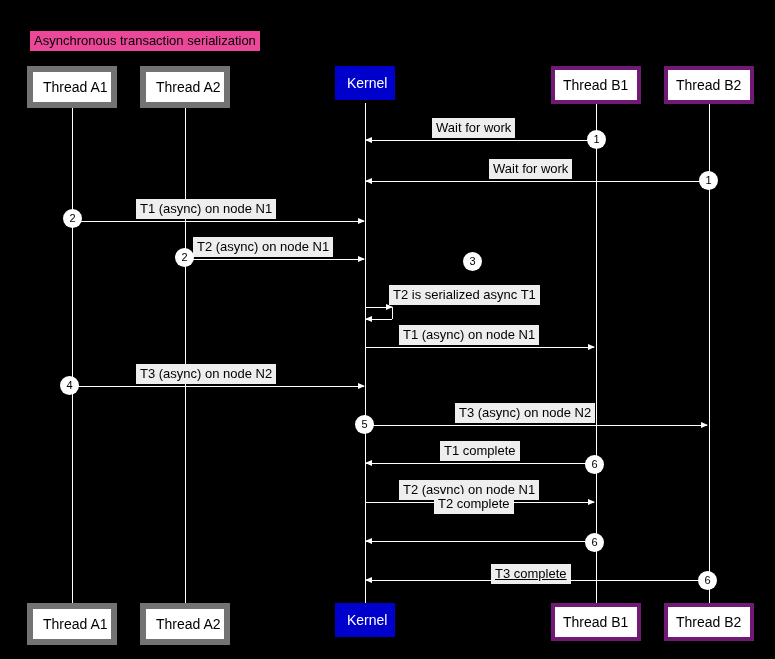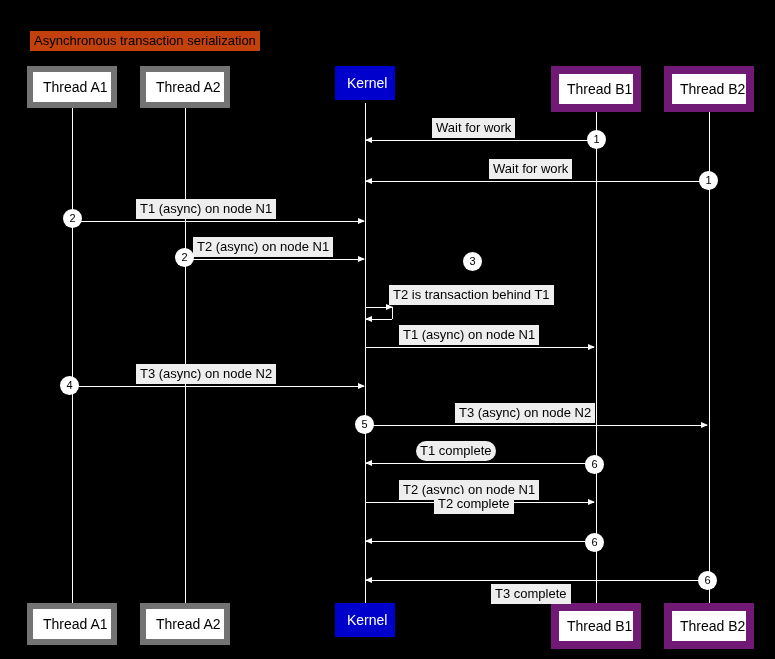--- a/index.html
+++ b/index.html
@@ -10,21 +10,21 @@
   #stage {
     position: relative;
     width: 775px;
     height: 659px;
     background: #000000;
     font-family: "Liberation Sans", sans-serif;
     overflow: hidden;
   }
   .title-box {
     position: absolute;
-    background: #c2410c;
+    background: #ec4899;
     color: #000000;
     font-size: 13px;
     line-height: 1;
     padding: 3px 4px 4px 4px;
     white-space: nowrap;
   }
   .lifeline {
     position: absolute;
     width: 1px;
     background: #ffffff;
@@ -34,21 +34,21 @@
     background: #ffffff;
     color: #000000;
     font-size: 14px;
     line-height: 1;
     padding: 8px 10px;
     white-space: nowrap;
     text-align: center;
     box-sizing: border-box;
   }
   .actor.red { border: 6px solid #737373; }
-  .actor.blue { border: 8px solid #701a75; padding-left: 8px; }
+  .actor.blue { border: 4px solid #701a75; padding-left: 8px; }
   .actor.kernel {
     background: #0000cc;
     color: #ffffff;
     border: 2px solid #0000cc;
   }
   .msg {
     position: absolute;
     background: #eeeeee;
     color: #000000;
     font-size: 13px;
@@ -129,28 +129,28 @@
       <div class="actor blue" style="left: 551px; top: 66px; width: 90px;"><span>Thread B1</span></div>
       <div class="actor blue" style="left: 551px; top: 603px; width: 90px;"><span>Thread B1</span></div>
       <div class="actor blue" style="left: 664px; top: 66px; width: 90px;"><span>Thread B2</span></div>
       <div class="actor blue" style="left: 664px; top: 603px; width: 90px;"><span>Thread B2</span></div>
     </div>
   <div id="messages">
       <div class="msg" style="left: 432px; top: 118px;">Wait for work</div>
       <div class="msg" style="left: 489px; top: 159px;">Wait for work</div>
       <div class="msg" style="left: 136px; top: 199px;">T1 (async) on node N1</div>
       <div class="msg" style="left: 193px; top: 237px;">T2 (async) on node N1</div>
-      <div class="msg" style="left: 389px; top: 285px;">T2 is transaction behind T1</div>
+      <div class="msg" style="left: 389px; top: 285px;">T2 is serialized async T1</div>
       <div class="msg" style="left: 399px; top: 325px;">T1 (async) on node N1</div>
       <div class="msg" style="left: 136px; top: 364px;">T3 (async) on node N2</div>
       <div class="msg" style="left: 455px; top: 403px;">T3 (async) on node N2</div>
-      <div class="msg" style="left: 416px; top: 441px; border-radius: 10px;">T1 complete</div>
+      <div class="msg" style="left: 440px; top: 441px;">T1 complete</div>
       <div class="msg" style="left: 399px; top: 480px;">T2 (async) on node N1</div>
       <div class="msg" style="left: 434px; top: 494px;">T2 complete</div>
-      <div class="msg" style="left: 491px; top: 584px;">T3 complete</div>
+      <div class="msg" style="left: 491px; top: 564px; text-decoration: underline;">T3 complete</div>
     </div>
   <div id="notes">
       <div class="note" style="left: 587px; top: 130px;">1</div>
       <div class="note" style="left: 699px; top: 171px;">1</div>
       <div class="note" style="left: 63px; top: 209px;">2</div>
       <div class="note" style="left: 175px; top: 248px;">2</div>
       <div class="note" style="left: 463px; top: 252px;">3</div>
       <div class="note" style="left: 60px; top: 376px;">4</div>
       <div class="note" style="left: 355px; top: 415px;">5</div>
       <div class="note" style="left: 585px; top: 455px;">6</div>

